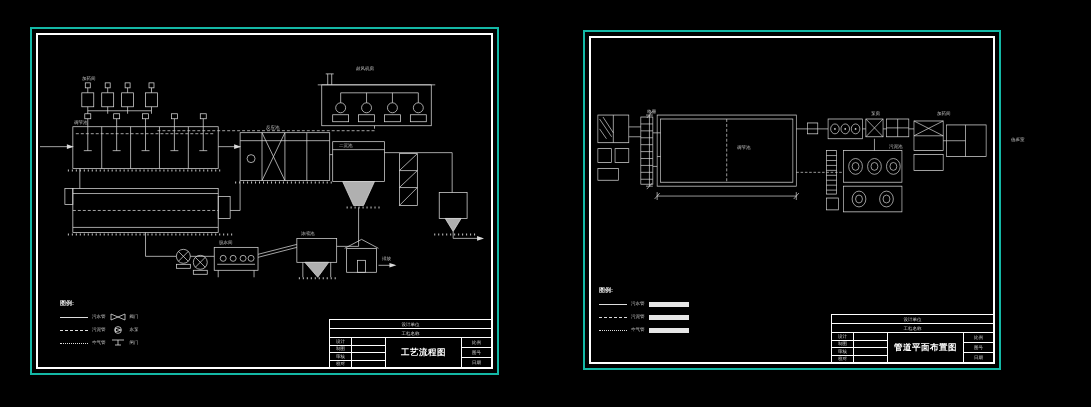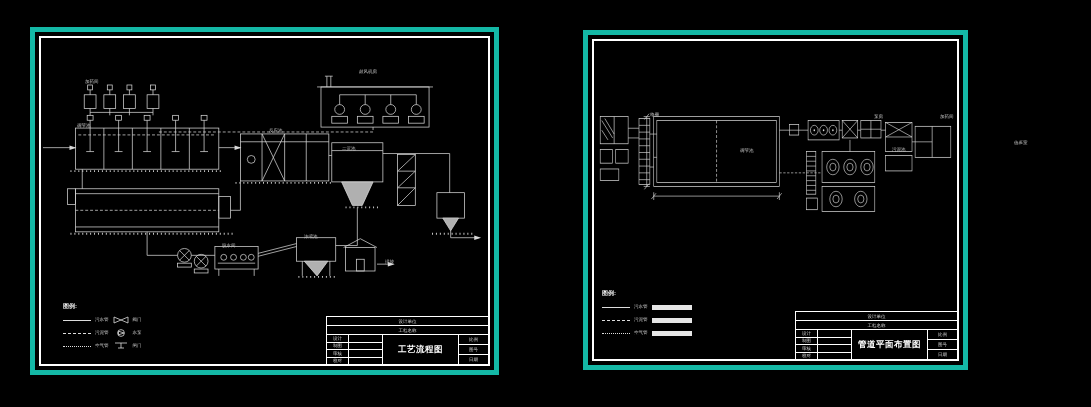--- a/index.html
+++ b/index.html
@@ -1,20 +1,20 @@
 <!DOCTYPE html>
 <html><head>
 <meta charset="utf-8">
 <style>
   *{margin:0;padding:0;box-sizing:border-box}
   html,body{width:1091px;height:407px;background:#000;overflow:hidden;
     font-family:"Liberation Sans",sans-serif;color:#ddd}
-  .sheet{position:absolute;border:5px solid #14b8a6;background:#000}
+  .sheet{position:absolute;border:2px solid #14b8a6;background:#000}
   #sheet-left{left:30px;top:27px;width:469px;height:348px}
-  #sheet-right{left:583px;top:30px;width:385px;height:340px}
+  #sheet-right{left:583px;top:30px;width:418px;height:340px}
   .inner{position:absolute;inset:4px;border:2px solid #fff}
   .draw{position:absolute;left:0;top:0;width:100%;height:100%}
   .draw *{stroke:#d9d9d9;stroke-width:.75;fill:none}
   .draw .fill{fill:#d9d9d9;stroke:none}
   .draw .grayfill{fill:#b0b0b0;stroke:#d9d9d9}
   .draw .dash{stroke-dasharray:3 2}
   .draw .gnd{stroke:#c6c6c6;stroke-width:2;stroke-dasharray:1 3}
   .tiny{position:absolute;font-size:4.5px;line-height:1;white-space:nowrap;color:#c9c9c9}
   .legend{position:absolute;display:flex;flex-direction:column;gap:5px;z-index:2}
   .legend .tiny{position:static}

